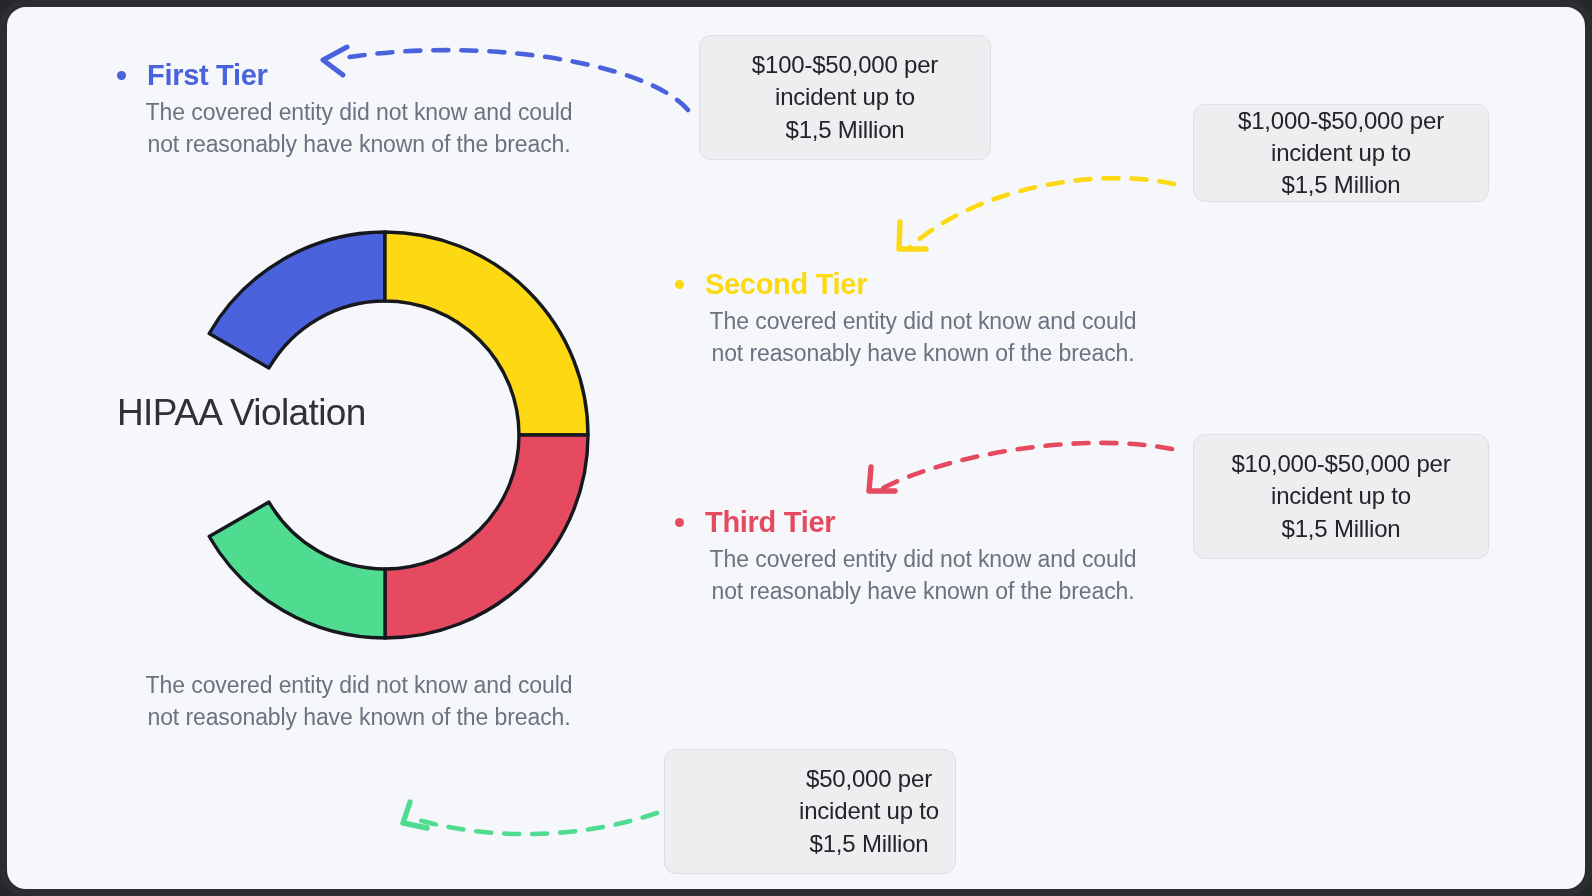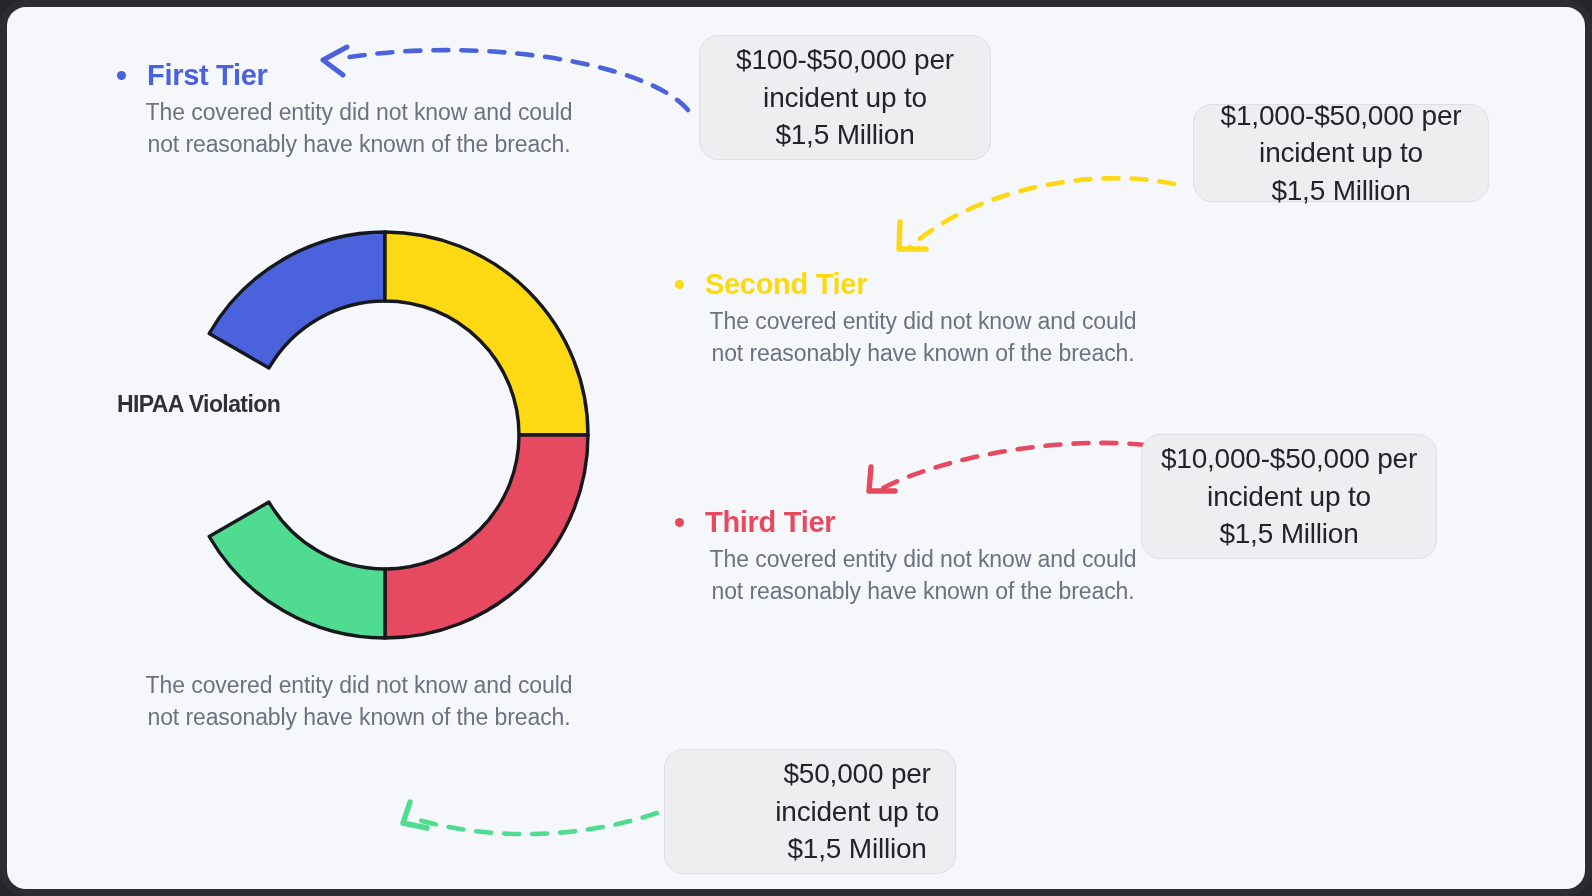--- a/index.html
+++ b/index.html
@@ -66,41 +66,41 @@
   }
   .tier-desc.indent-a { margin-left: 22px; width: 440px; }
   .tier-desc.indent-b { margin-left: 22px; width: 452px; }
 
   
   .callout {
     position: absolute;
     box-sizing: border-box;
     background: #eceef0;
     border: 1.5px solid #dcdfe3;
-    border-radius: 19px;
+    border-radius: 12px;
     color: #222428;
-    font-size: 28px;
+    font-size: 24px;
     line-height: 1.34;
     text-align: center;
     letter-spacing: -0.2px;
     display: flex;
     align-items: center;
     justify-content: center;
     padding: 12px 16px;
   }
   .callout span { display: block; }
 
   
   #donut-title {
     position: absolute;
     left: 110px;
     top: 383px;
     width: 340px;
-    font-size: 23px;
-    font-weight: bold;
+    font-size: 37px;
+    font-weight: normal;
     color: #2f3136;
     line-height: 1.27;
     letter-spacing: -0.6px;
   }
 </style>
 </head>
 <body>
 
 <div id="canvas">
 
@@ -197,21 +197,21 @@
   </div>
 
   <div class="callout" style="left:1186px; top:97px; width:296px; height:98px;justify-content:center;">
     <div>
       <span>$1,000-$50,000 per</span>
       <span>incident up to</span>
       <span>$1,5 Million</span>
     </div>
   </div>
 
-  <div class="callout" style="left:1134px; top:427px; width:296px; height:125px;">
+  <div class="callout" style="left:1186px; top:427px; width:296px; height:125px;">
     <div>
       <span>$10,000-$50,000 per</span>
       <span>incident up to</span>
       <span>$1,5 Million</span>
     </div>
   </div>
 
   <div class="callout" style="left:657px; top:742px; width:292px; height:125px;justify-content:flex-end;">
     <div>
       <span>$50,000 per</span>

